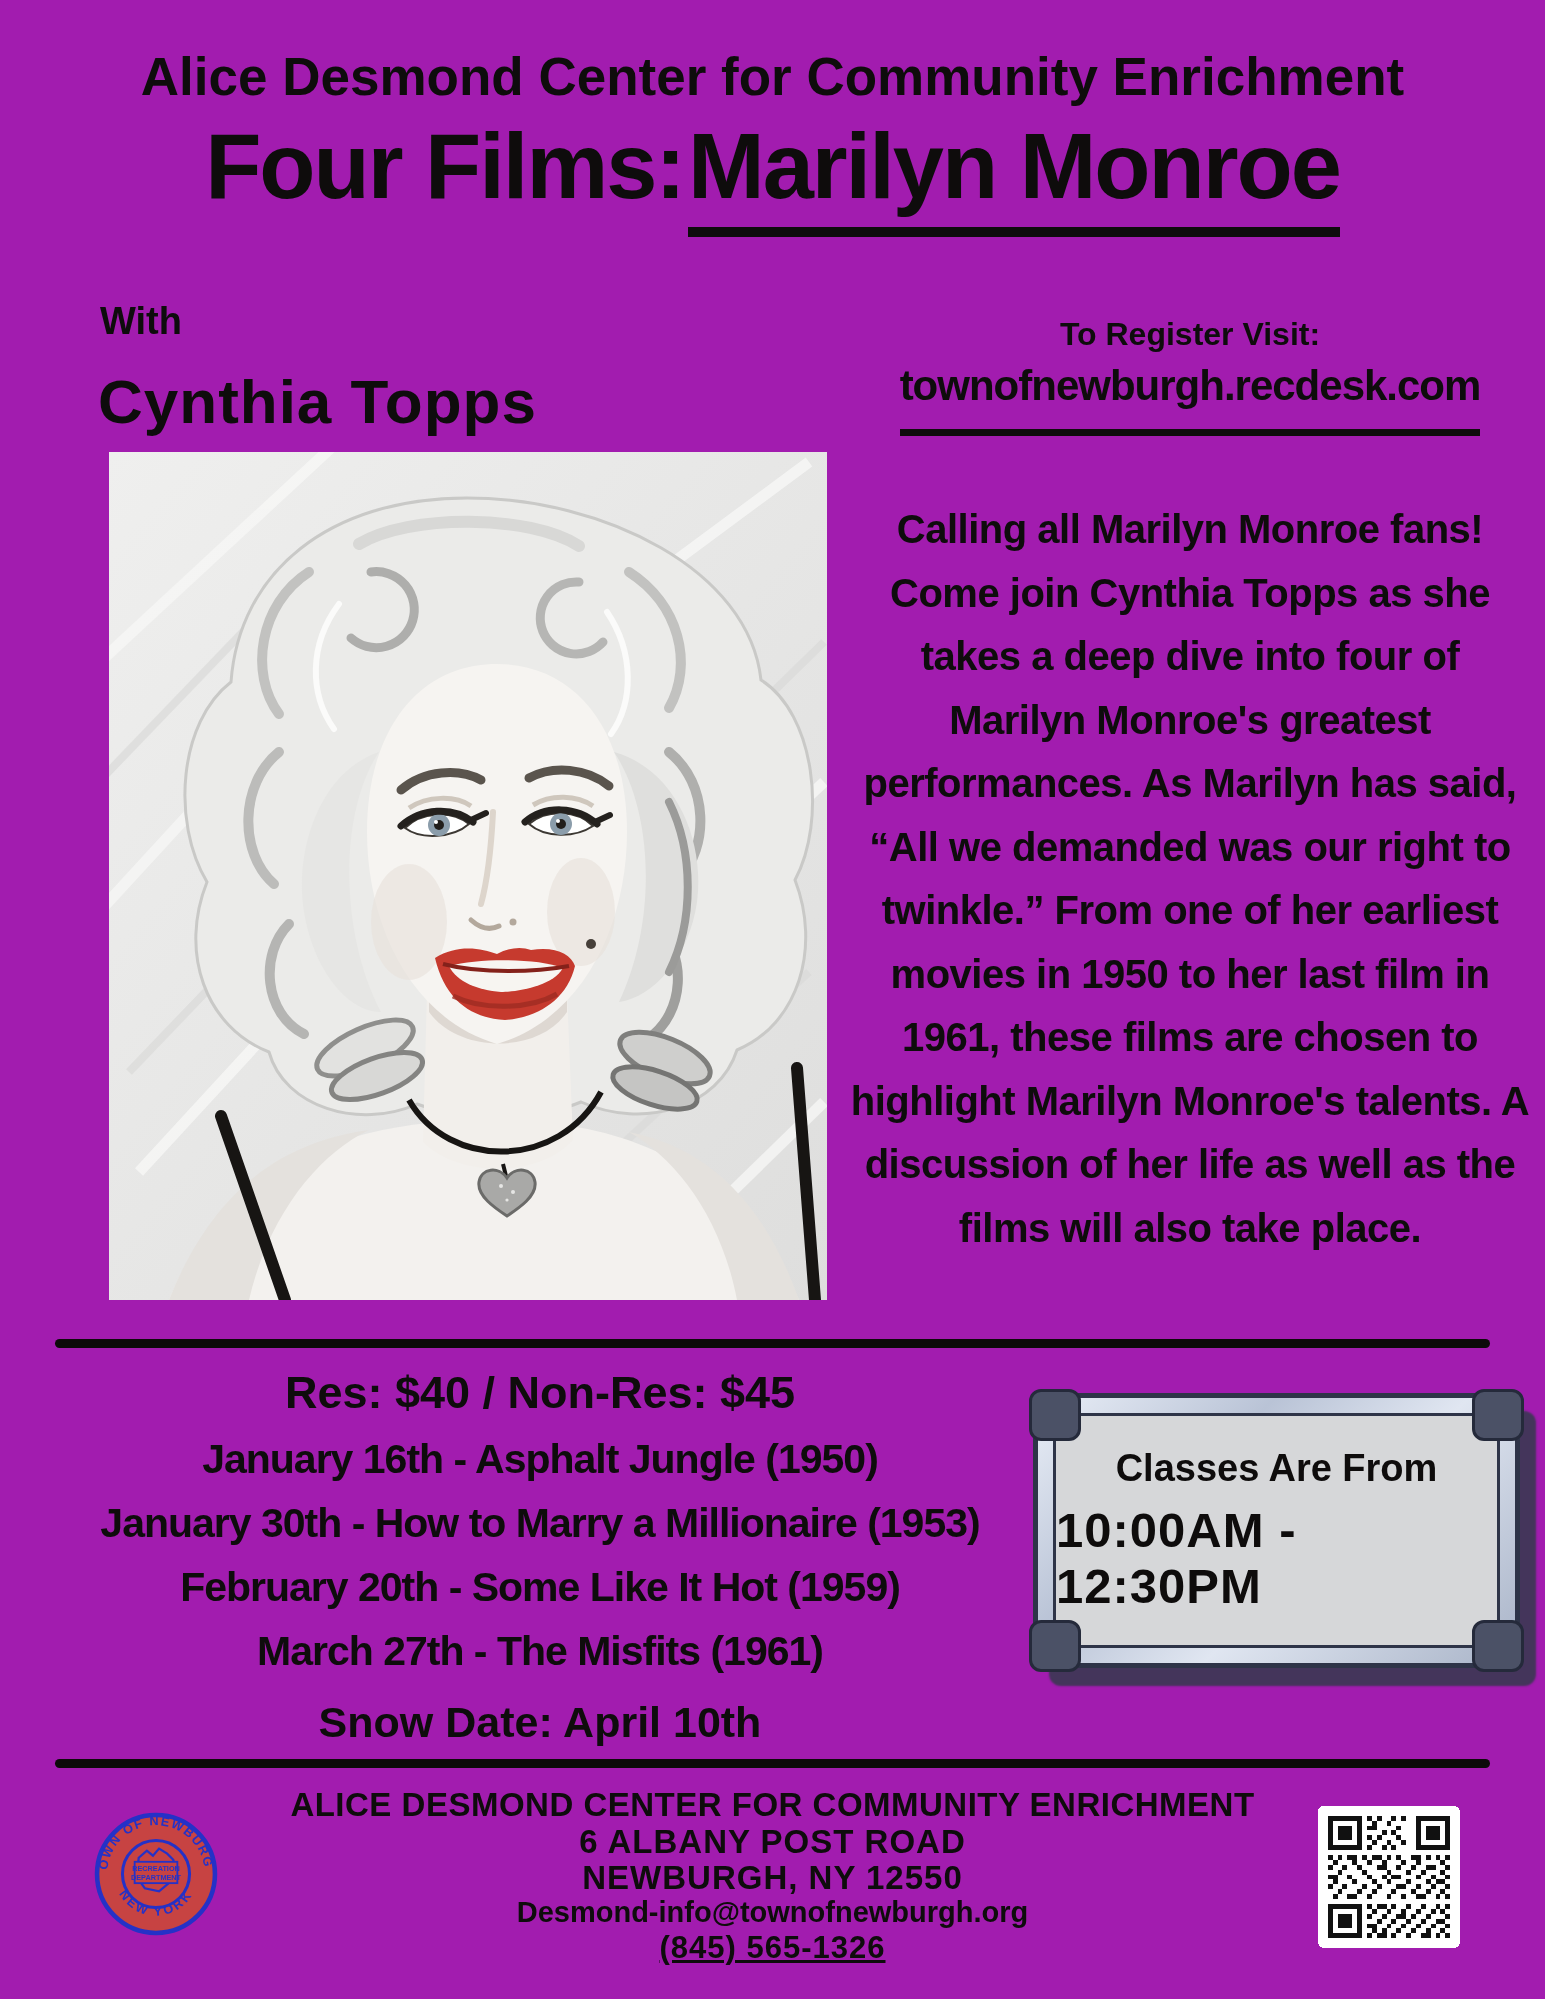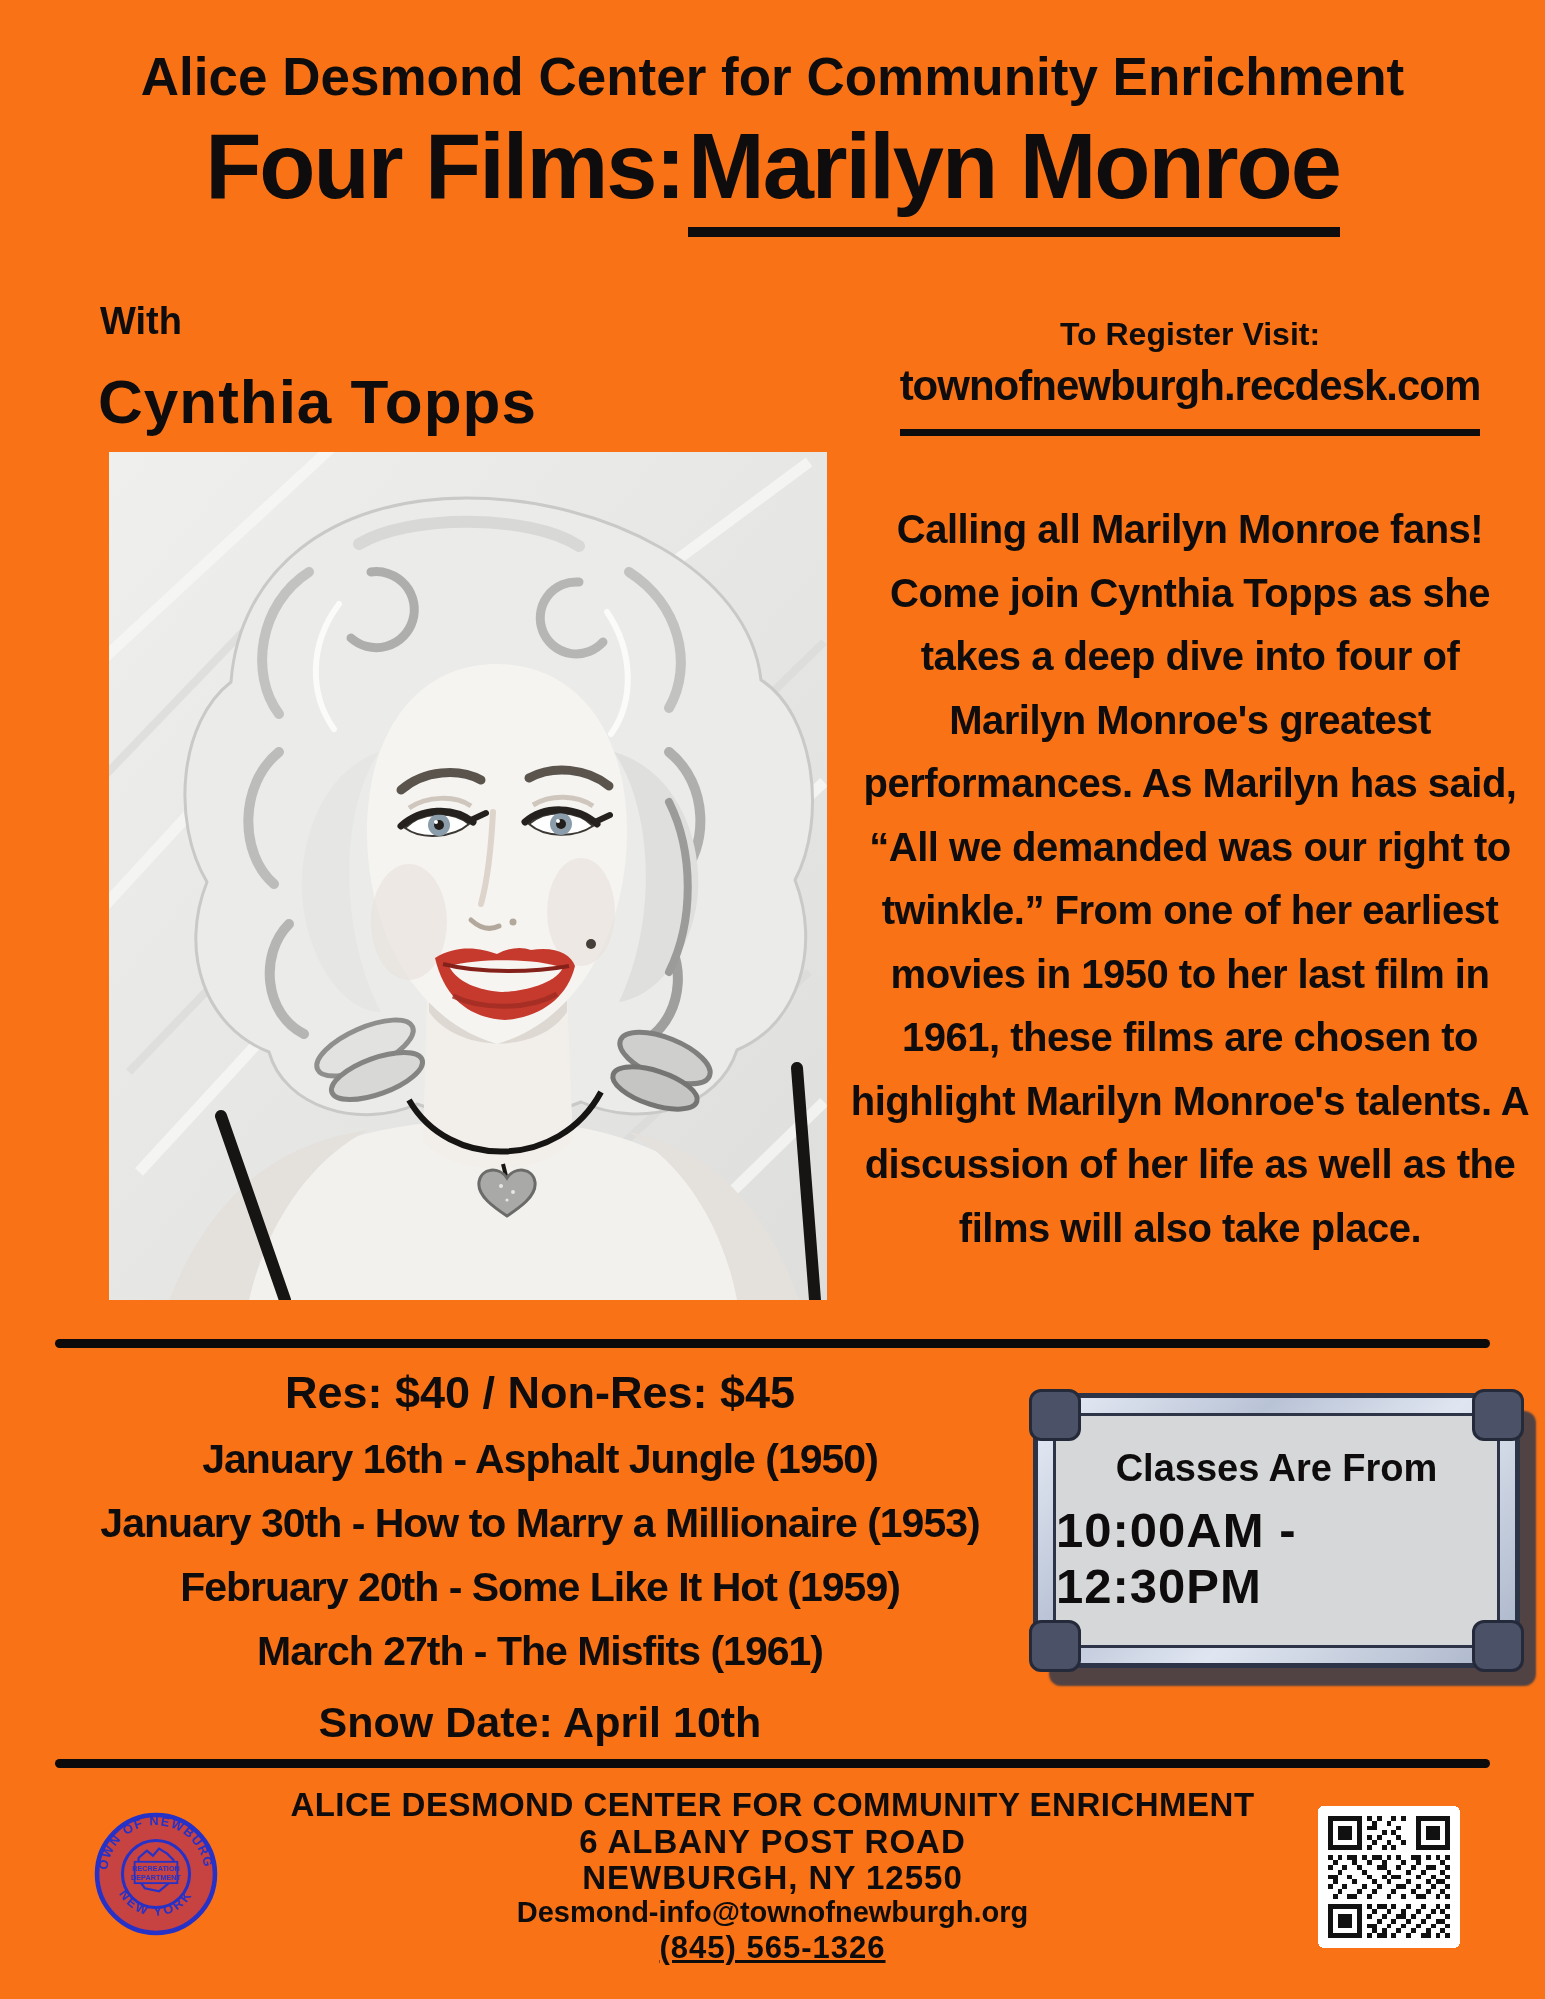--- a/index.html
+++ b/index.html
@@ -1,16 +1,16 @@
 <!DOCTYPE html>
 <html><head>
 <meta charset="utf-8">
 <style>
   html,body{margin:0;padding:0;background:#777;}
-  .poster{position:relative;width:1545px;height:1999px;background:#f97316;
+  .poster{position:relative;width:1545px;height:1999px;background:#a21caf;
     font-family:"Liberation Sans",sans-serif;color:#0e0c0c;overflow:hidden;}
   .abs{position:absolute;}
   .ctr{text-align:center;}
   .org-title{top:46px;left:0;width:100%;font-size:53px;font-weight:700;letter-spacing:0;}
   .main-title{top:114px;left:0;width:100%;font-size:92px;font-weight:800;letter-spacing:-2px;white-space:nowrap;}
   .main-title .pre{margin-right:4px;}
   .main-title .und{display:inline-block;border-bottom:10px solid #0e0c0c;padding-bottom:8px;}
   .with-label{left:100px;top:300px;font-size:38px;font-weight:700;}
   .presenter{left:98px;top:366px;font-size:62px;font-weight:700;letter-spacing:1px;}
   .portrait{left:109px;top:452px;width:718px;height:848px;display:block;}

